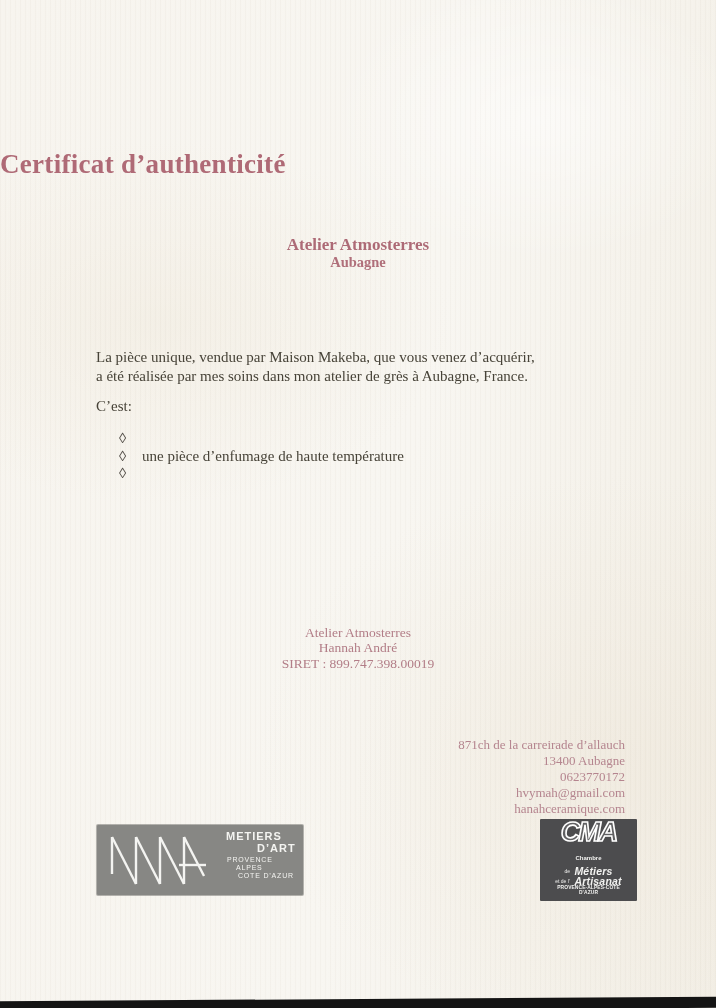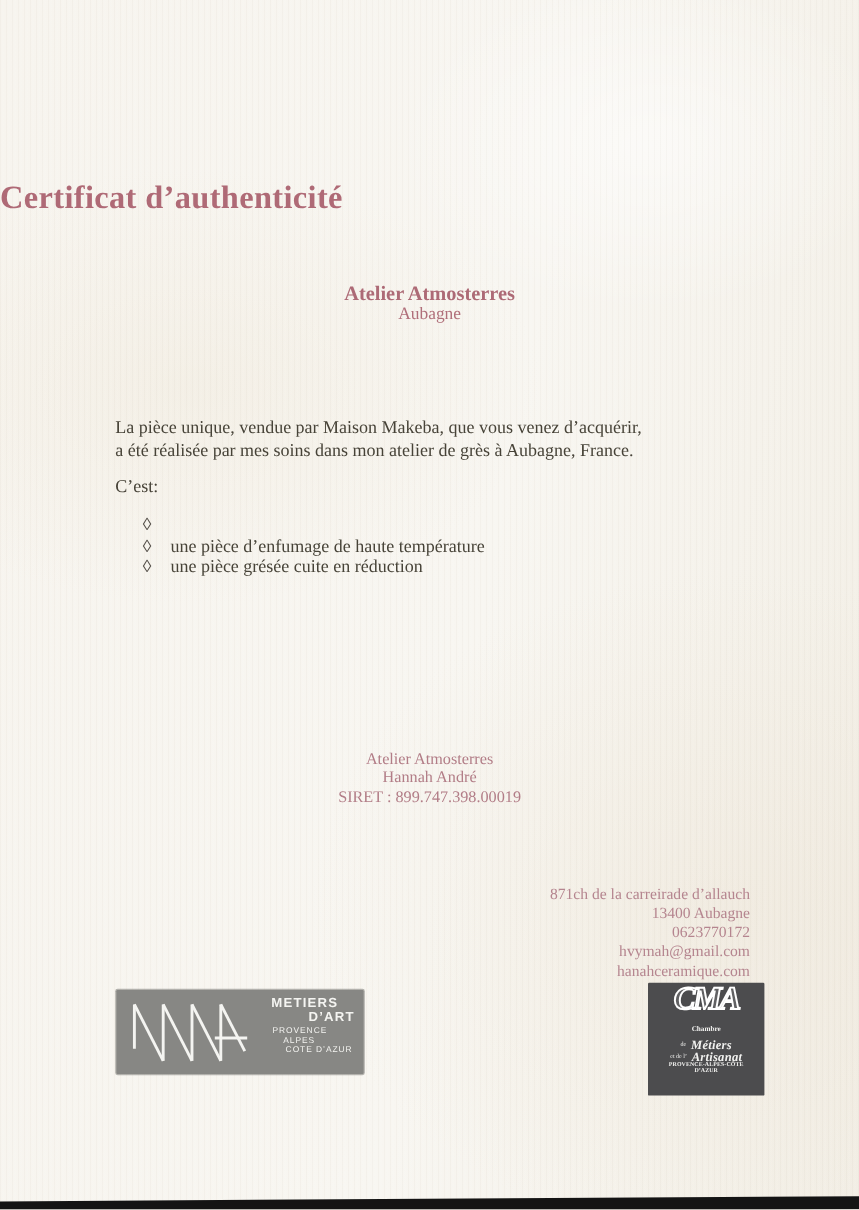--- a/index.html
+++ b/index.html
@@ -26,21 +26,21 @@
   .title {
     position: absolute; top: 149px; left: 0; width: 100%;
     text-align: left; font-size: 27px; font-weight: bold;
     letter-spacing: 0.3px; color: #af6a76; margin: 0;
   }
   .atelier-header {
     position: absolute; top: 235px; left: 0; width: 100%;
     text-align: center; color: #ad6a76;
   }
   .atelier-header .name { font-size: 17px; font-weight: bold; line-height: 19px; }
-  .atelier-header .city { font-size: 14.5px; line-height: 17px; color: #b06f7a; }
+  .atelier-header .city { font-size: 14.5px; line-height: 17px; color: #b06f7a; font-weight: bold; }
   .paragraph {
     position: absolute; left: 96px; top: 348px; width: 540px;
     font-size: 15px; line-height: 18.5px; color: #474338;
   }
   .cest {
     position: absolute; left: 96px; top: 398px;
     font-size: 15px; color: #474338;
   }
   .options {
     position: absolute; left: 119px; top: 430px;
@@ -67,23 +67,23 @@
     box-shadow: 0 0 0 1px rgba(110,110,106,0.5);
   }
   .logo-ma svg { position: absolute; left: 10px; top: 7px; }
   .ma-metiers { position: absolute; left: 117px; top: 5px;  font-size: 11px; font-weight: bold; letter-spacing: 1px; margin-left: 12px; }
   .ma-dart    { position: absolute; left: 120px; top: 17px; font-size: 11px; font-weight: bold; letter-spacing: 1px; padding-left: 40px; }
   .ma-prov    { position: absolute; left: 130px; top: 31px; font-size: 7px; letter-spacing: 0.8px; }
   .ma-alpes   { position: absolute; left: 139px; top: 39px; font-size: 7px; letter-spacing: 0.8px; }
   .ma-cote    { position: absolute; left: 141px; top: 47px; font-size: 7px; letter-spacing: 0.8px; }
   
   .logo-cma {
-    position: absolute; left: 540px; top: 819px; width: 97px; height: 94px;
+    position: absolute; left: 540px; top: 819px; width: 97px; height: 82px;
     background: #4c4c4e; border-radius: 1px;
-    font-family: Liberation Serif, serif; color: #f2f2f0;
+    font-family: Liberation Sans, sans-serif; color: #f2f2f0;
     text-align: center;
   }
   .cma-acronym {
     position: absolute; top: -2px; left: 0; width: 100%;
     font-size: 27px; font-style: italic; font-weight: 800;
     letter-spacing: -2px; color: #fff;
   }
   @supports (-webkit-text-stroke: 1px #fff) {
     .cma-acronym { color: rgba(255,255,255,0.12); -webkit-text-stroke: 1.6px #fff; }
   }
@@ -127,21 +127,20 @@
   <div class="options">
     <div class="option-row">
       <span class="bullet">◊</span>
     </div>
     <div class="option-row">
       <span class="bullet">◊</span>
       <span>une pièce d’enfumage de haute température</span>
     </div>
     <div class="option-row">
       <span class="bullet">◊</span>
-      <span>une pièce grésée cuite en réduction</span>
     </div>
   </div>
 
   <div class="signature">
     <div>Atelier Atmosterres</div>
     <div>Hannah André</div>
     <div>SIRET : 899.747.398.00019</div>
   </div>
 
   <div class="contact">

